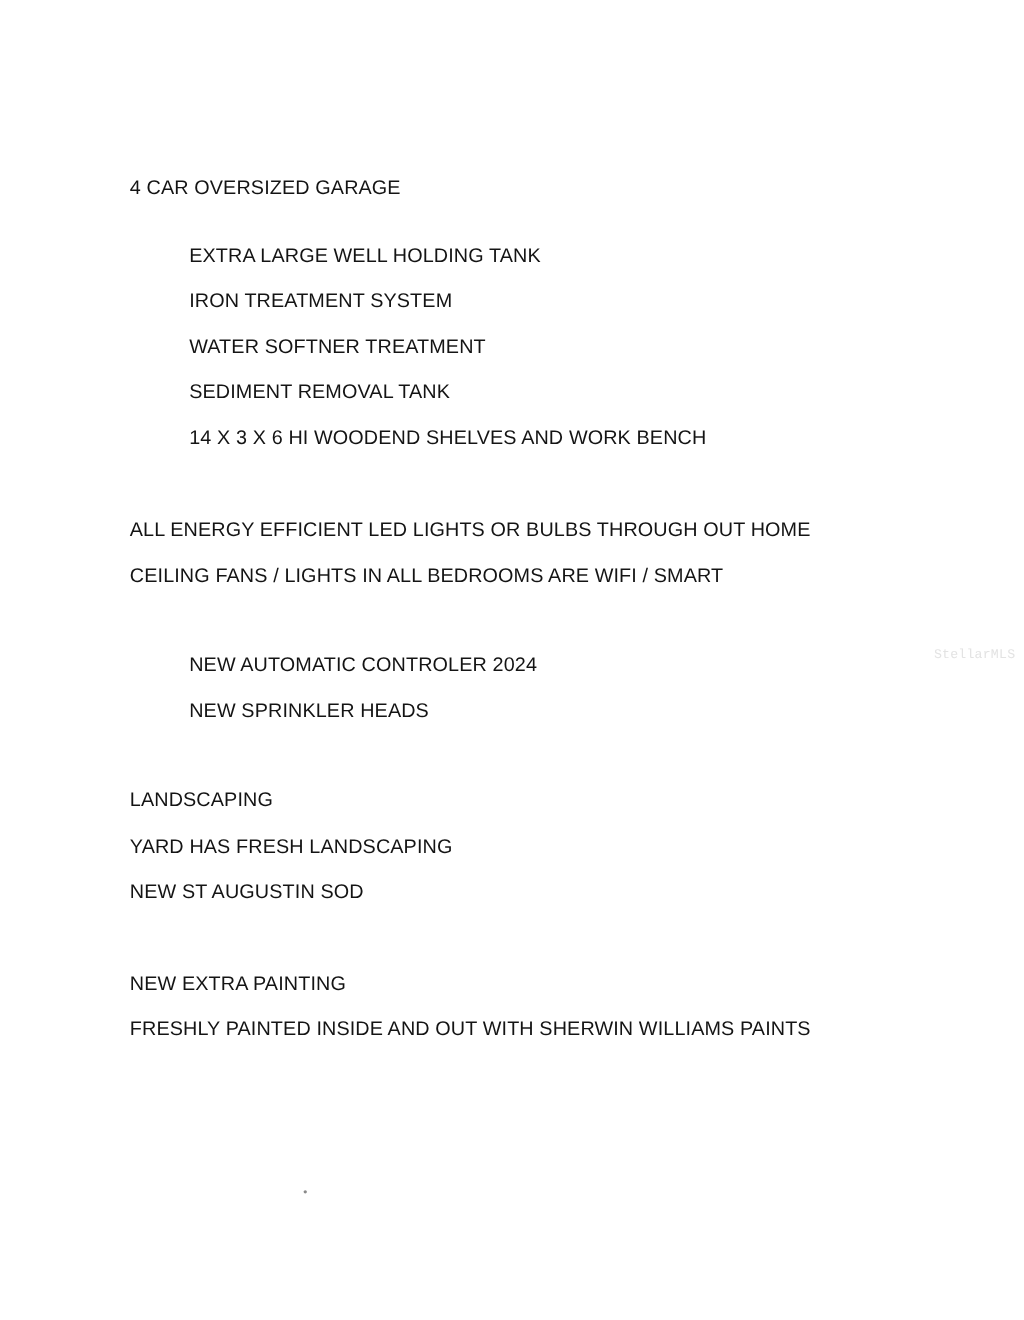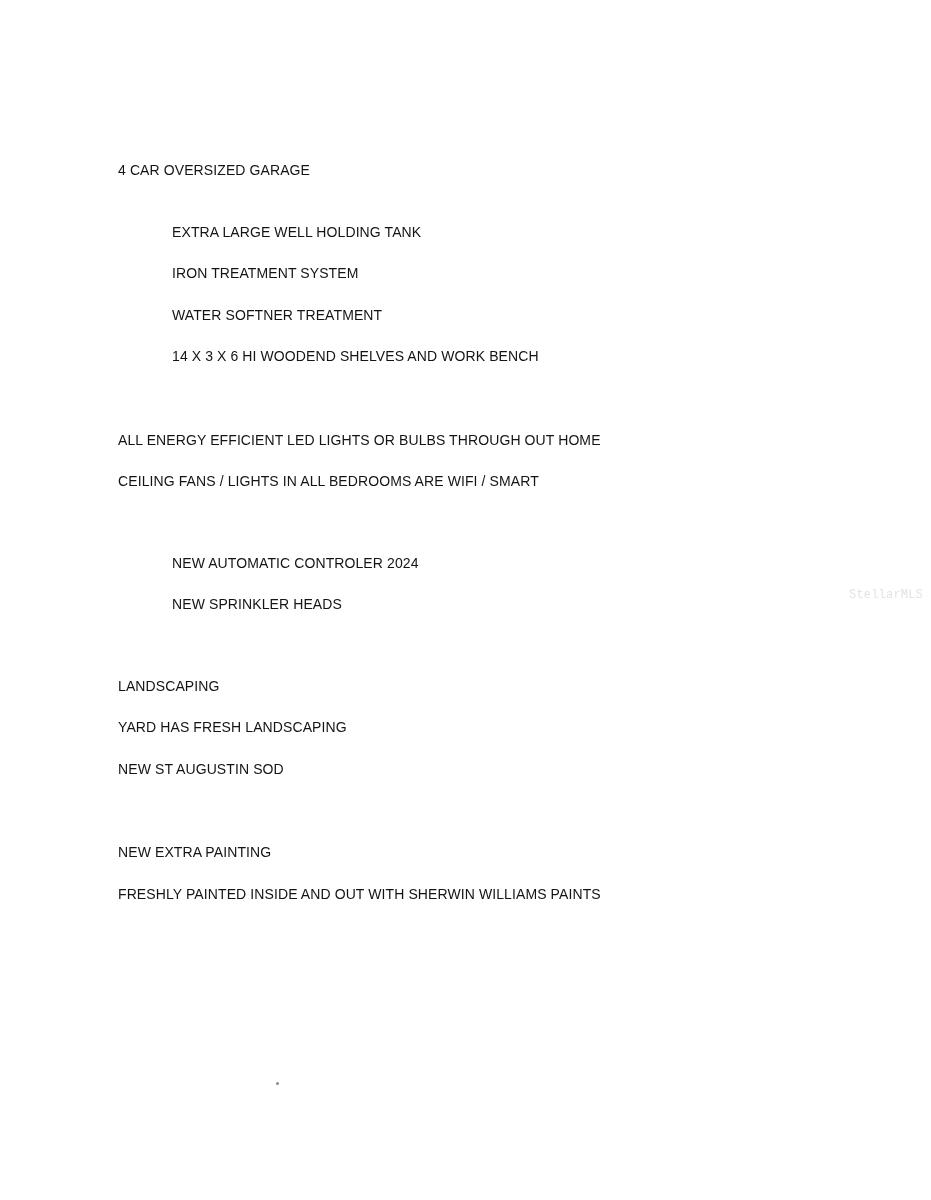--- a/index.html
+++ b/index.html
@@ -23,21 +23,21 @@
     height: 1200px;
     background: #ffffff;
   }
   .doc-body {
     position: absolute;
     left: 118px;
     top: 150px;
     width: 720px;
   }
   .line {
-    font-size: 14px;
+    font-size: 18px;
     line-height: 41.5px;
     letter-spacing: 0.1px;
     white-space: pre;
     color: #141414;
     font-weight: 400;
   }
   .indent {
     padding-left: 54px;
   }
   .spacer-sm {
@@ -76,20 +76,21 @@
 
 <div class="page">
 
   <div class="doc-body">
 
     <div class="line">4 CAR OVERSIZED GARAGE</div>
     <div class="spacer-sm"></div>
     <div class="line indent">EXTRA LARGE WELL HOLDING TANK</div>
     <div class="line indent">IRON TREATMENT SYSTEM</div>
     <div class="line indent">WATER SOFTNER TREATMENT</div>
+    <div class="line indent">SEDIMENT REMOVAL TANK</div>
     <div class="line indent">14 X 3 X 6 HI WOODEND SHELVES AND WORK BENCH</div>
 
     <div class="spacer-lg"></div>
 
     <div class="line">ALL ENERGY EFFICIENT LED LIGHTS OR BULBS THROUGH OUT HOME</div>
     <div class="line">CEILING FANS / LIGHTS IN ALL BEDROOMS ARE WIFI / SMART</div>
 
     <div class="spacer-md"></div>
 
     <div class="line indent">NEW AUTOMATIC CONTROLER 2024</div>

